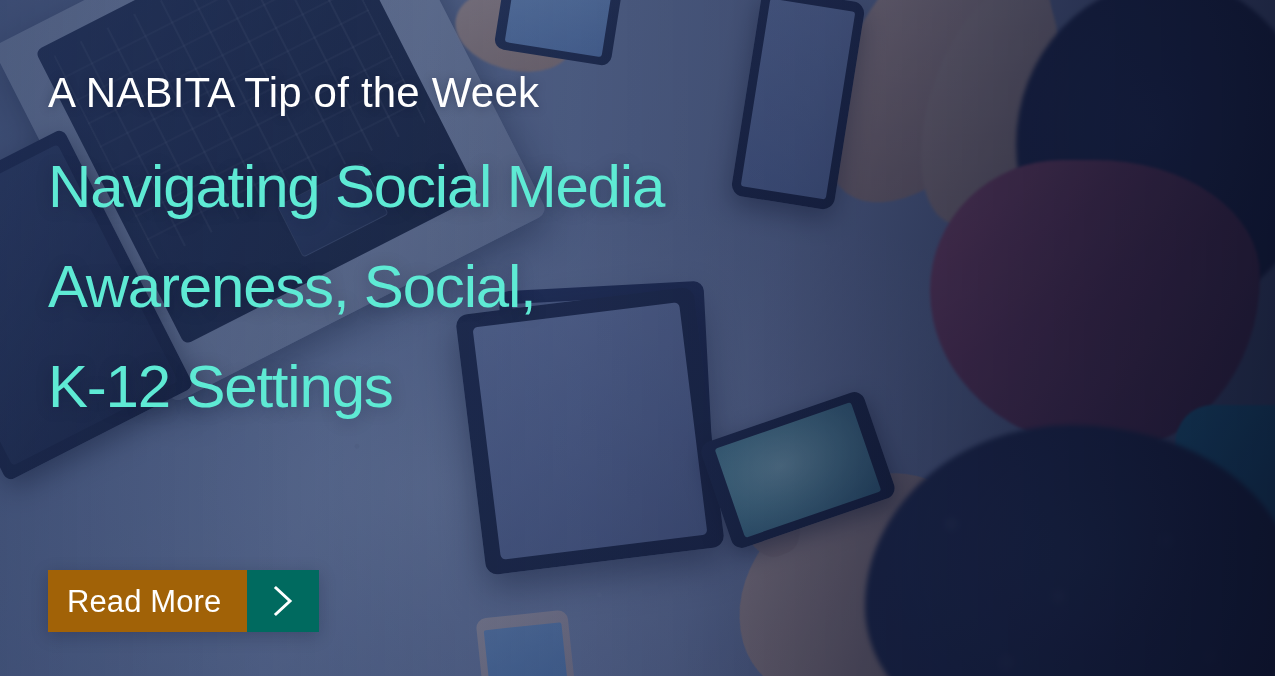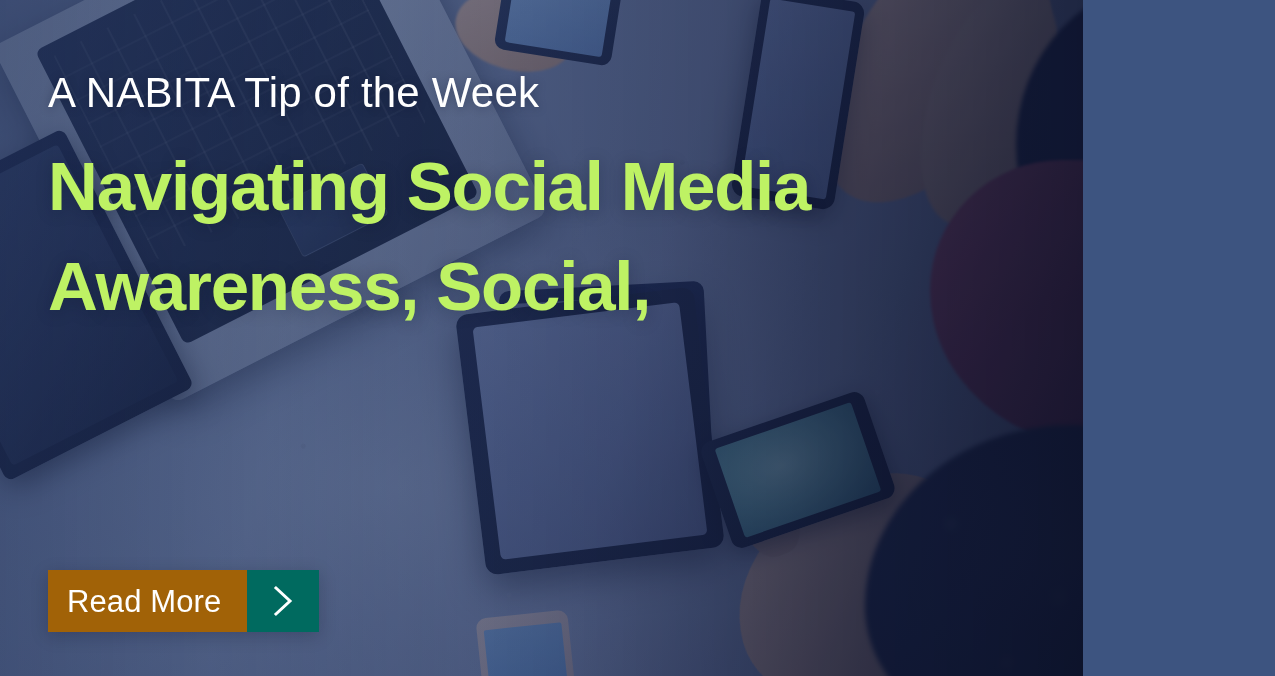--- a/index.html
+++ b/index.html
@@ -7,21 +7,21 @@
 
   html, body {
     width:1275px; height:676px;
     overflow:hidden;
     background:#3d5480;
     font-family:"Liberation Sans", sans-serif;
   }
 
   .banner {
     position:relative;
-    width:1083px; height:676px;
+    width:1275px; height:676px;
     overflow:hidden;
   }
 
   
   .photo {
     position:absolute; inset:0;
     background:#7d90b4;
   }
 
   
@@ -295,25 +295,25 @@
     text-shadow:0 1px 10px rgba(10,18,40,.35);
   }
 
   .headline {
     position:absolute;
     left:0; top:137px;
     width:1180px;
   }
   .headline .line {
     display:block;
-    font-size:69px;
-    font-weight:700;
+    font-size:60px;
+    font-weight:400;
     line-height:100px;
     letter-spacing:-1.2px;
-    color:#bef264;
+    color:#5eead4;
     white-space:nowrap;
     text-shadow:0 2px 16px rgba(10,18,40,.28);
   }
 
   
   .cta {
     position:absolute;
     left:0; top:570px;
     display:flex;
     align-items:stretch;
@@ -380,20 +380,21 @@
   <div class="tint"></div>
   <div class="tint-2"></div>
 
   <div class="content">
 
     <div class="eyebrow">A NABITA Tip of the Week</div>
 
     <div class="headline">
       <span class="line">Navigating Social Media</span>
       <span class="line">Awareness, Social,</span>
+      <span class="line">K-12 Settings</span>
     </div>
 
     <a class="cta" href="#">
       <span class="cta-label">Read More</span>
       <span class="cta-arrow">
         <svg width="30" height="36" viewBox="0 0 30 36" aria-hidden="true">
           <polyline points="8,5 22,18 8,31" fill="none" stroke="#ffffff" stroke-width="3" stroke-linecap="square" stroke-linejoin="miter"></polyline>
         </svg>
       </span>
     </a>

